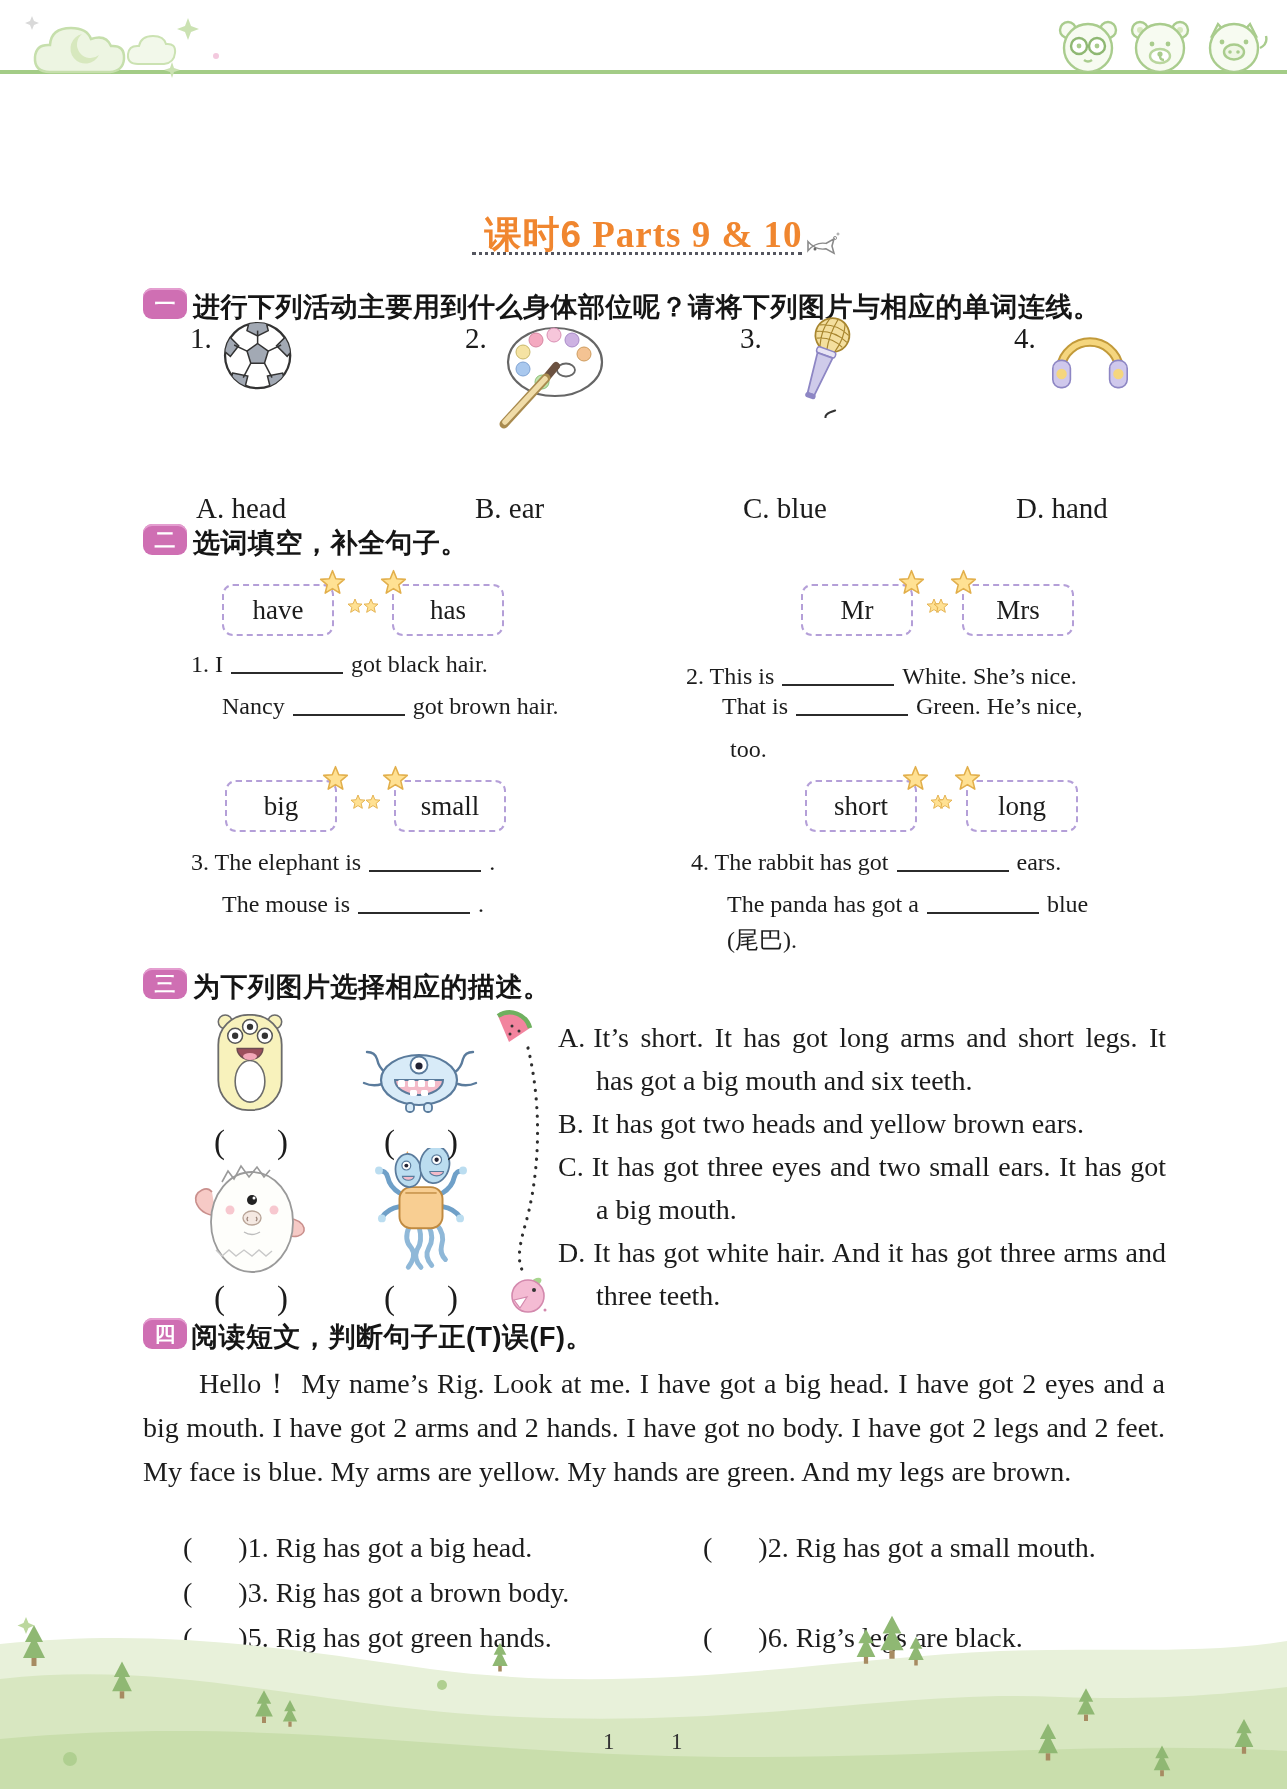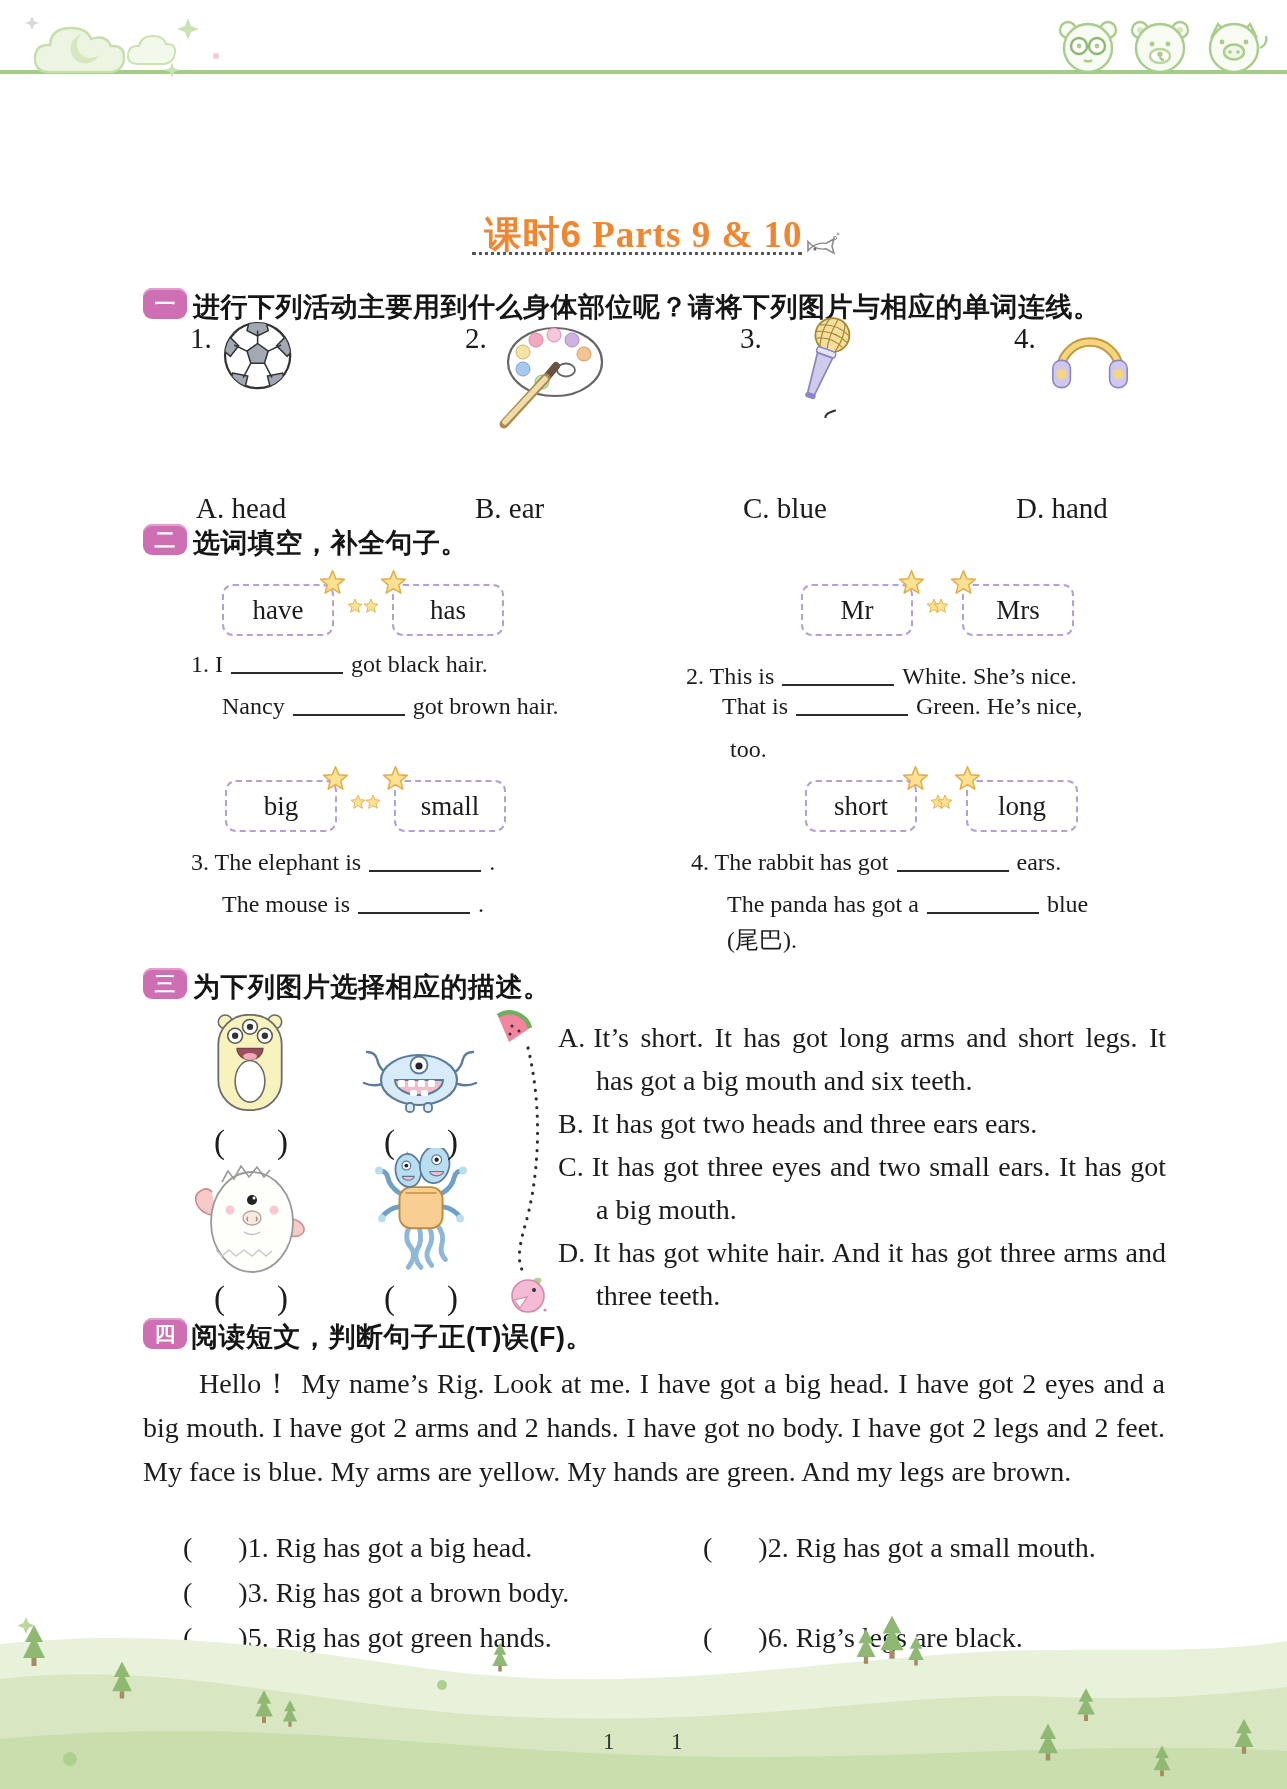--- a/index.html
+++ b/index.html
@@ -426,21 +426,21 @@
       <path d="M24 296 L37 293 L30 304 Z" fill="#ffffff" stroke="#D389AD" stroke-width="1.2"></path>
       <circle cx="55" cy="306" r="1.5" fill="#D389AD"></circle>
     </g>
   </svg>
 
   <div class="desc-list">
     <div class="desc">
       <span class="lbl">A.</span><span>It’s short. It has got long arms and short legs. It has got a big mouth and six teeth.</span>
     </div>
     <div class="desc">
-      <span class="lbl">B.</span><span>It has got two heads and three ears ears.</span>
+      <span class="lbl">B.</span><span>It has got two heads and yellow brown ears.</span>
     </div>
     <div class="desc">
       <span class="lbl">C.</span><span>It has got three eyes and two small ears. It has got a big mouth.</span>
     </div>
     <div class="desc">
       <span class="lbl">D.</span><span>It has got white hair. And it has got three arms and three teeth.</span>
     </div>
   </div>
 
   <div class="badge" style="left:143px;top:1318px;">

